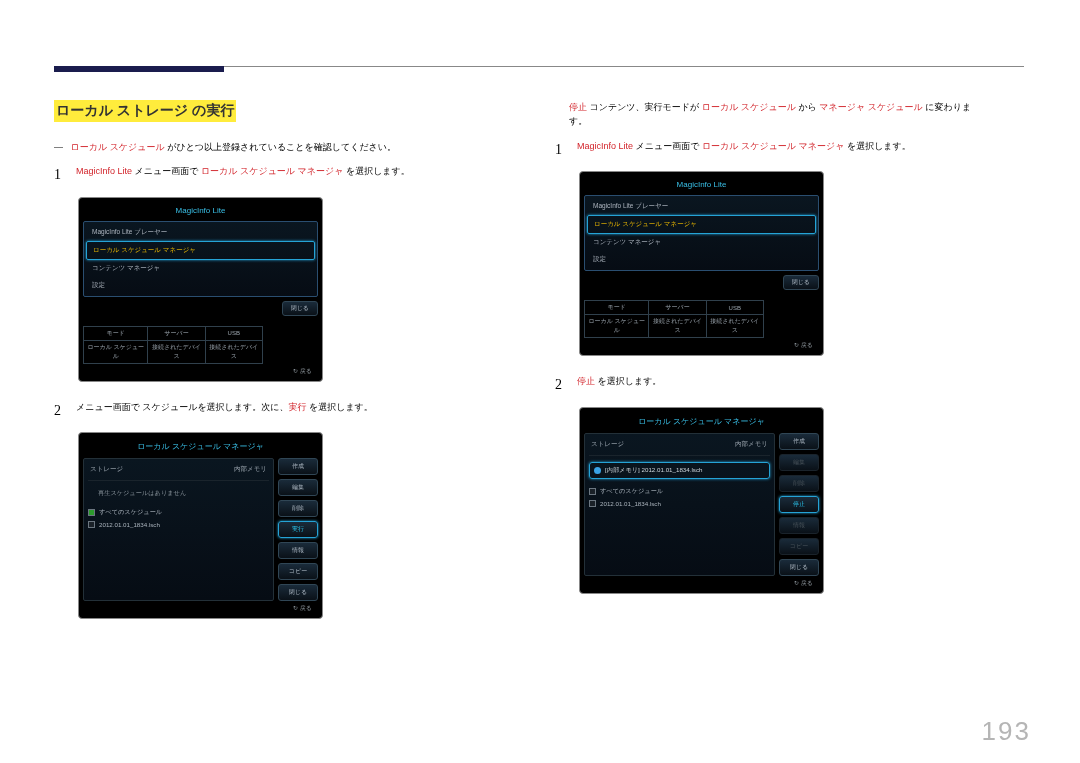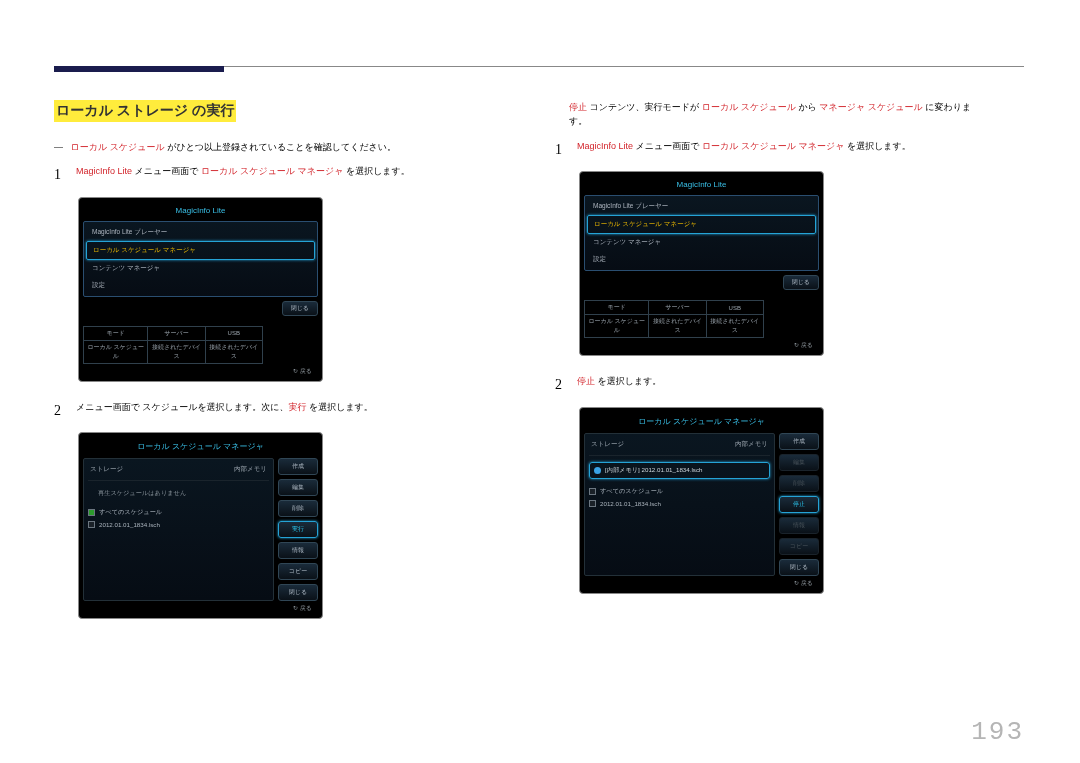--- a/index.html
+++ b/index.html
@@ -176,22 +176,22 @@
   .glow-item{
     border:1px solid #25a3d6; box-shadow:0 0 3px #25a3d6; border-radius:3px;
     padding:3px 4px; display:flex; align-items:center; gap:4px;
     font-size:6.2px; color:#cdd4da; margin-bottom:6px;
   }
   .dot{ width:7px;height:7px;border-radius:50%;background:#3aa3e6;flex-shrink:0;}
 
   .page-num {
     position:absolute;
     bottom: 16px;
-    right: 56px;
-    font-family: Liberation Mono, monospace;
+    right: 49px;
+    font-family: Liberation Sans, sans-serif;
     font-size: 26px;
     color: #b5b5b5;
     letter-spacing: 2px;
   }
 </style>
 </head>
 <body>
 
 <div class="page">
   <div class="top-rule"></div>

